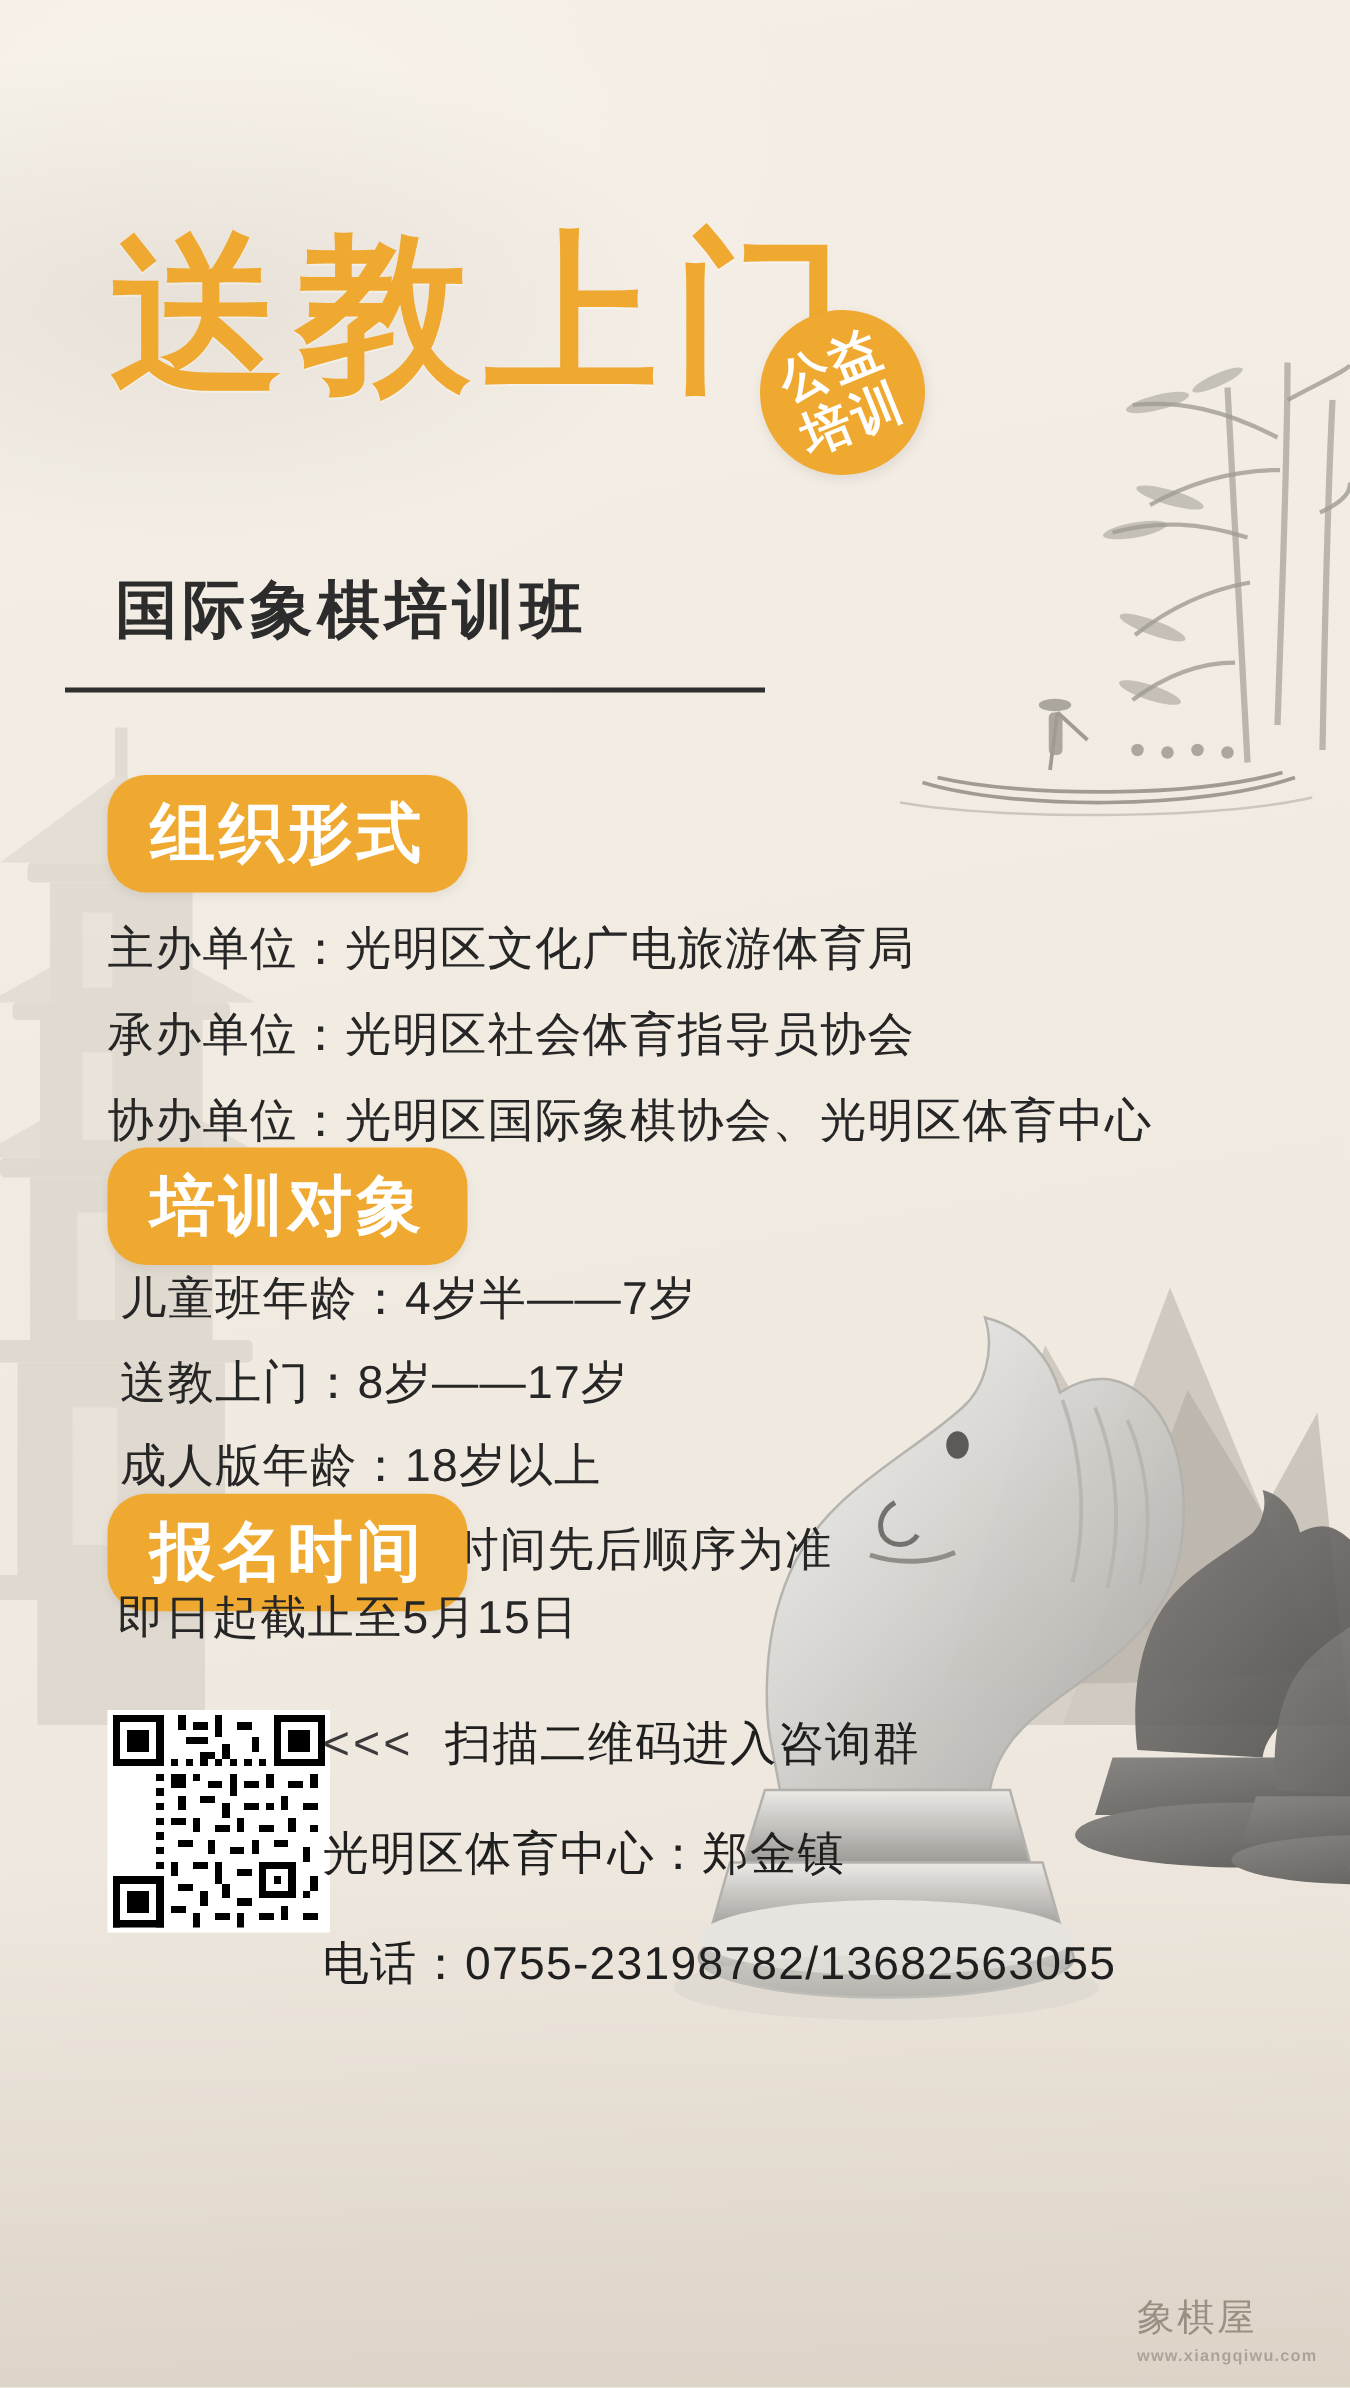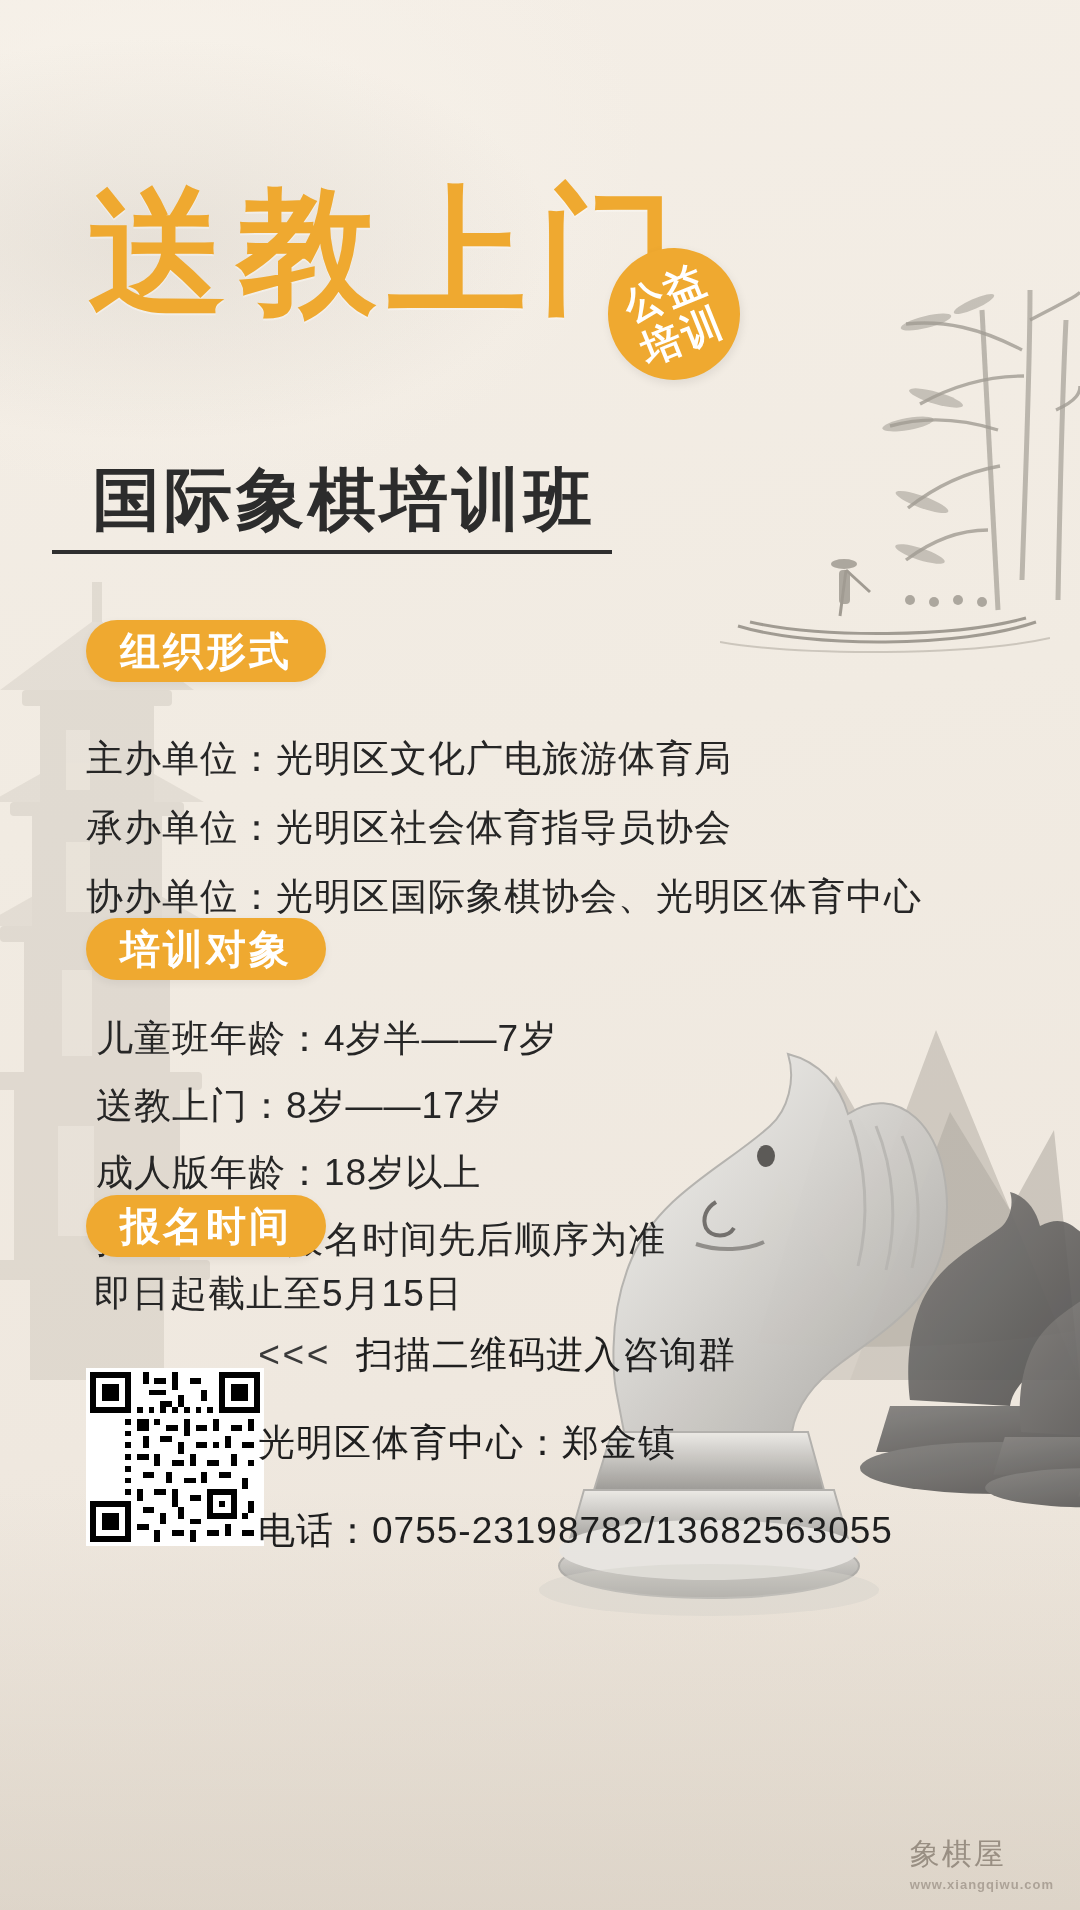--- a/index.html
+++ b/index.html
@@ -123,43 +123,43 @@
     font-size: 40px;
     line-height: 1.15;
     letter-spacing: 3px;
     box-shadow: 0 4px 10px rgba(0,0,0,.08);
   }
 
   .subtitle {
     position: absolute;
     left: 92px;
     top: 455px;
-    font-size: 68px;
+    font-size: 50px;
     font-weight: bold;
     color: #2c2c2c;
     letter-spacing: 4px;
   }
   .rule {
     position: absolute;
     left: 52px;
     top: 550px;
     width: 560px;
     height: 4px;
     background: #2f2f2f;
   }
 
   
   .pill {
     position: absolute;
     height: 62px;
-    padding: 0 34px;
+    padding: 16px 34px;
     border-radius: 31px;
     background: #efa930;
     color: #ffffff;
-    font-size: 40px;
+    font-size: 52px;
     font-weight: bold;
     letter-spacing: 3px;
     display: flex;
     align-items: center;
     box-shadow: 0 3px 8px rgba(0,0,0,.06);
   }
   #pill-org   { left: 86px; top: 620px; }
   #pill-aud   { left: 86px; top: 918px; }
   #pill-time  { left: 86px; top: 1195px; }
 
@@ -189,21 +189,21 @@
     height: 178px;
     background: #fff;
     padding: 4px;
     box-sizing: border-box;
   }
   .qr svg { display: block; }
 
   .footer-lines {
     position: absolute;
     left: 258px;
-    top: 1330px;
+    top: 1370px;
     width: 760px;
   }
   .footer-lines .row {
     font-size: 37px;
     color: #1f1f1f;
     letter-spacing: 1px;
     margin-bottom: 38px;
     white-space: nowrap;
   }
   .arrows {

